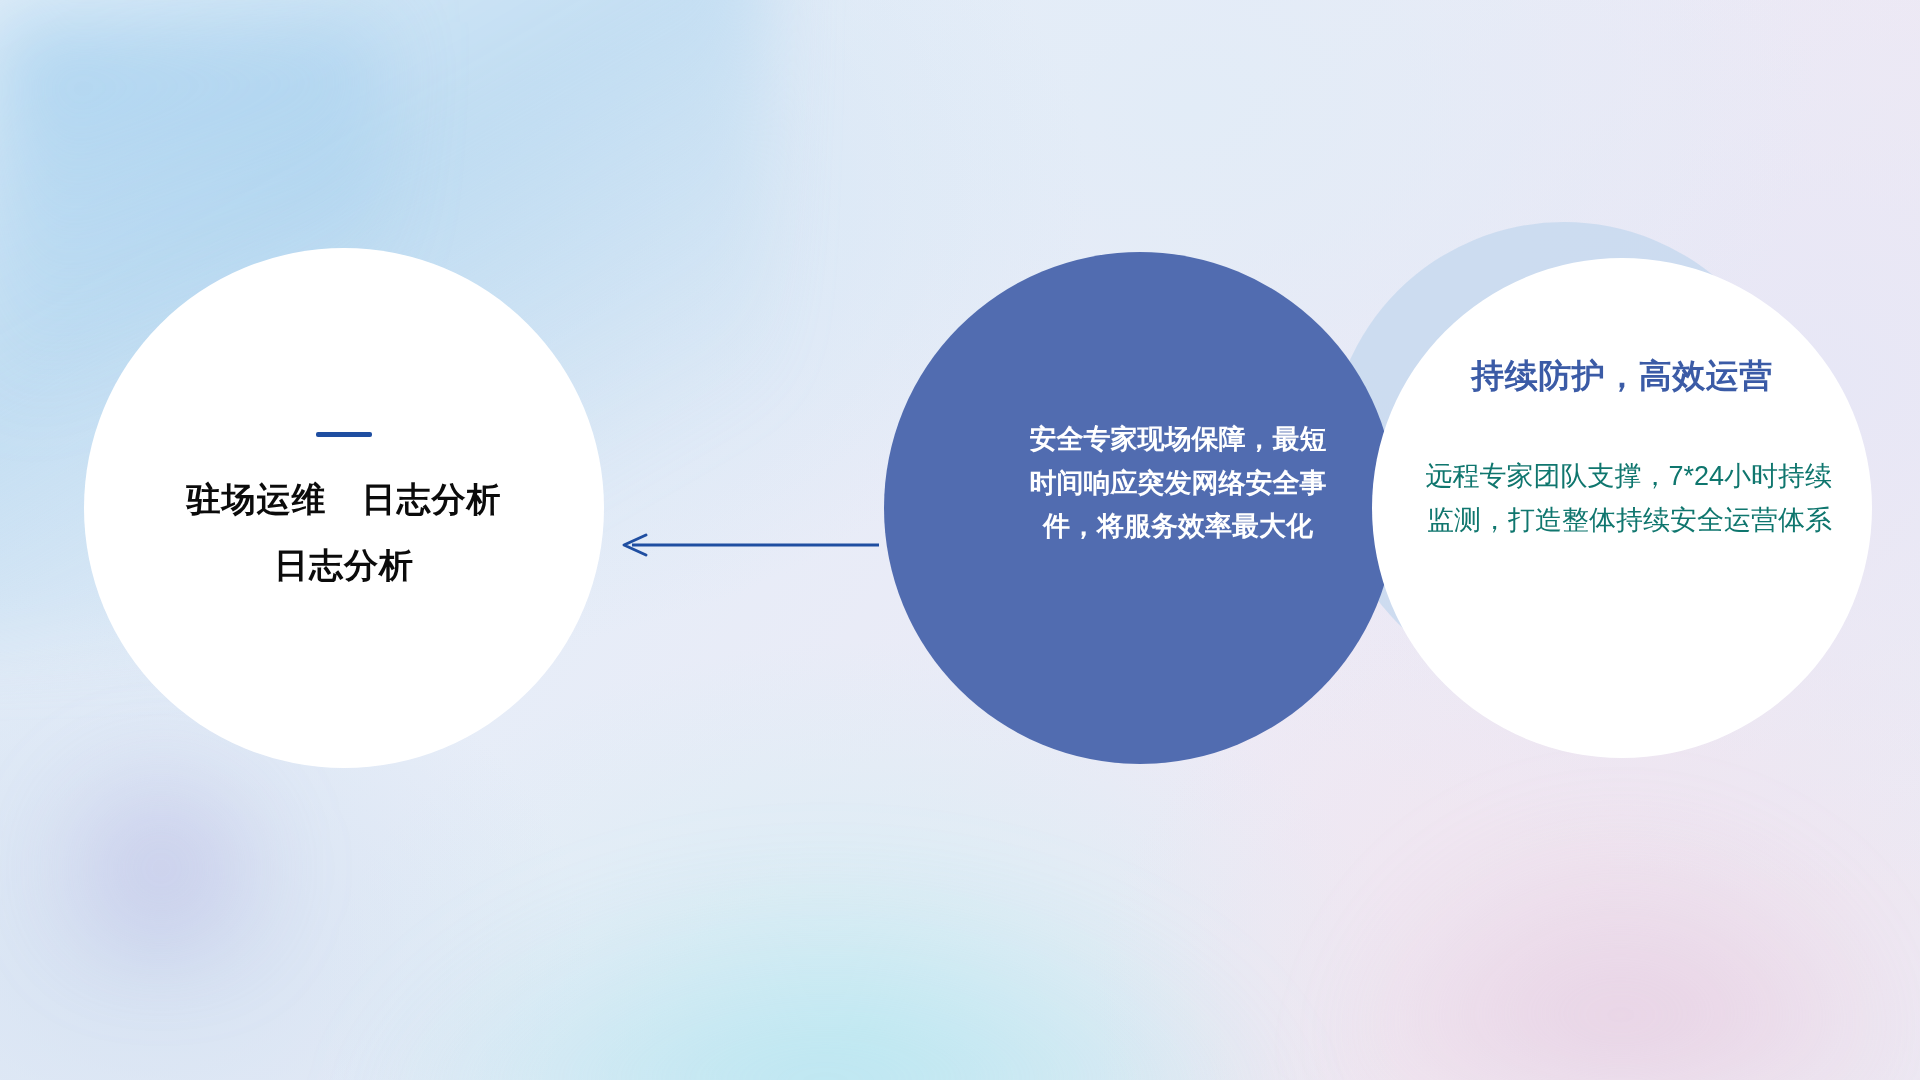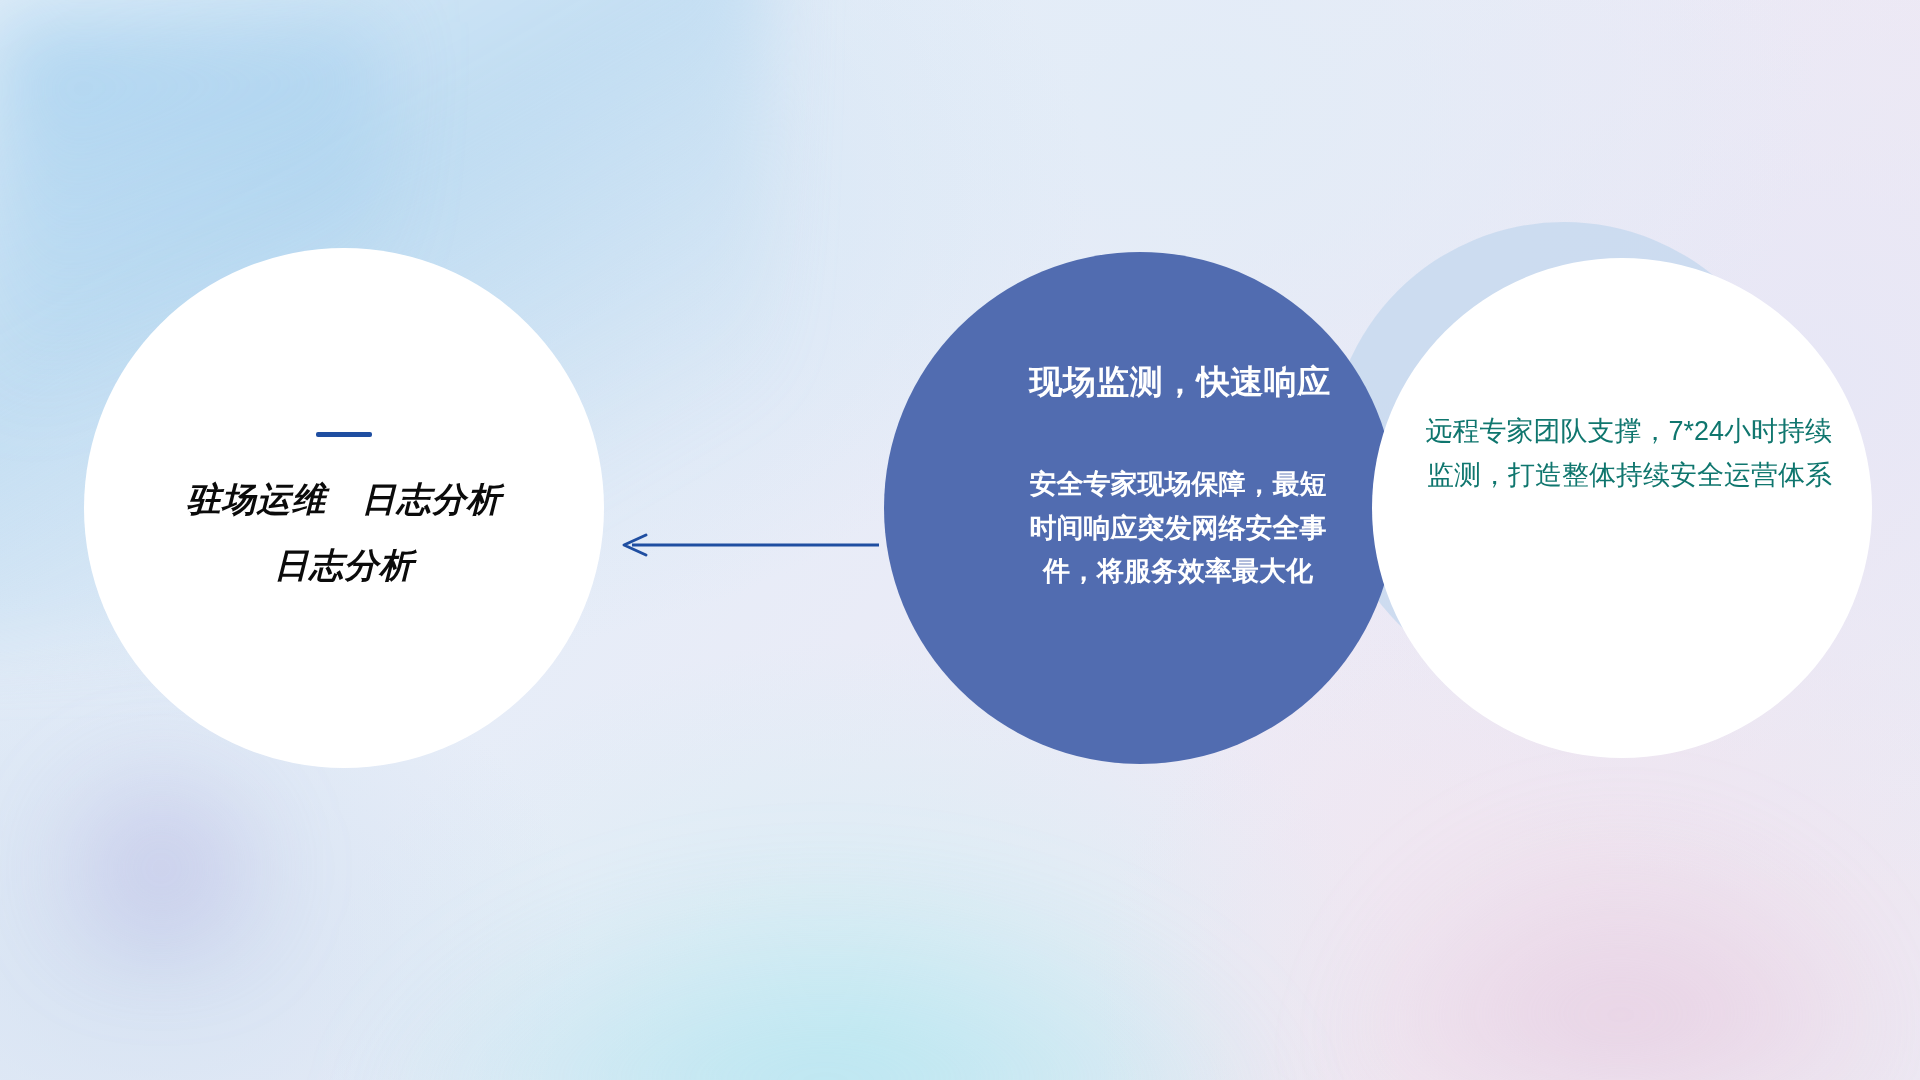--- a/index.html
+++ b/index.html
@@ -138,21 +138,20 @@
     align-items: center;
     gap: 28px;
   }
   .left-line {
     font-size: 34px;
     font-weight: 700;
     color: #0b0b0b;
     letter-spacing: 1px;
     white-space: pre;
     line-height: 1.1;
-    font-style: italic;
   }
 
   
   .arrow {
     position: absolute;
     left: 618px;
     top: 532px;
     width: 262px;
     height: 26px;
     z-index: 7;
@@ -251,21 +250,21 @@
 
   <div class="left-content">
     <div class="left-rule"></div>
     <div class="left-lines">
       <div class="left-line">驻场运维　日志分析</div>
       <div class="left-line">日志分析</div>
     </div>
   </div>
 
   <div class="center-content">
-    <div class="center-title">现场监测，快速响应</div>
     <div class="center-body">安全专家现场保障，最短时间响应突发网络安全事件，将服务效率最大化</div>
   </div>
 
   <div class="right-content">
+    <div class="right-title">持续防护，高效运营</div>
     <div class="right-body">远程专家团队支撑，7*24小时持续监测，打造整体持续安全运营体系</div>
   </div>
 
 </div>
 
 </body></html>

